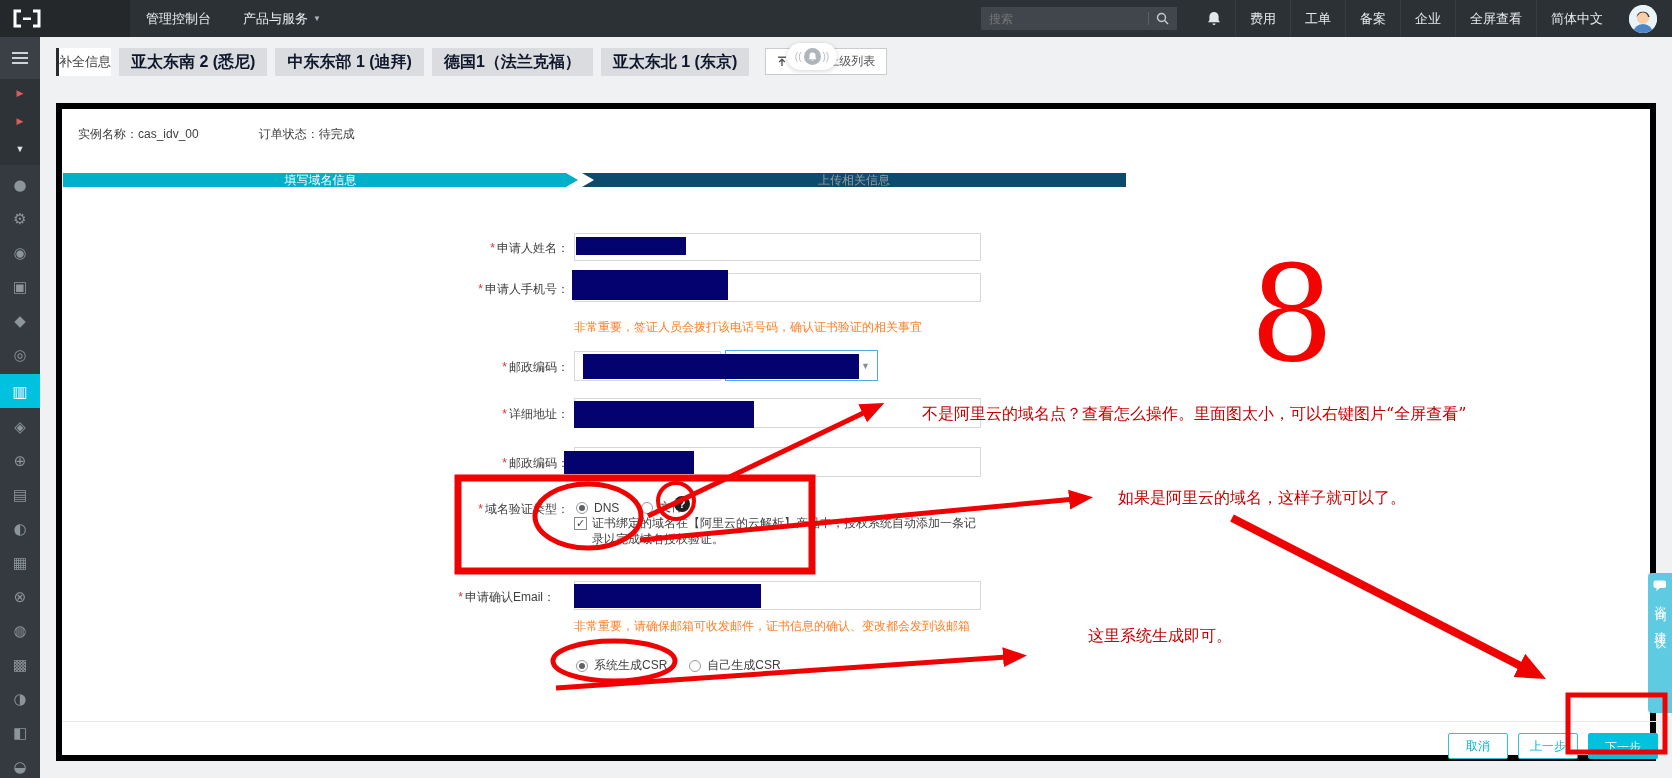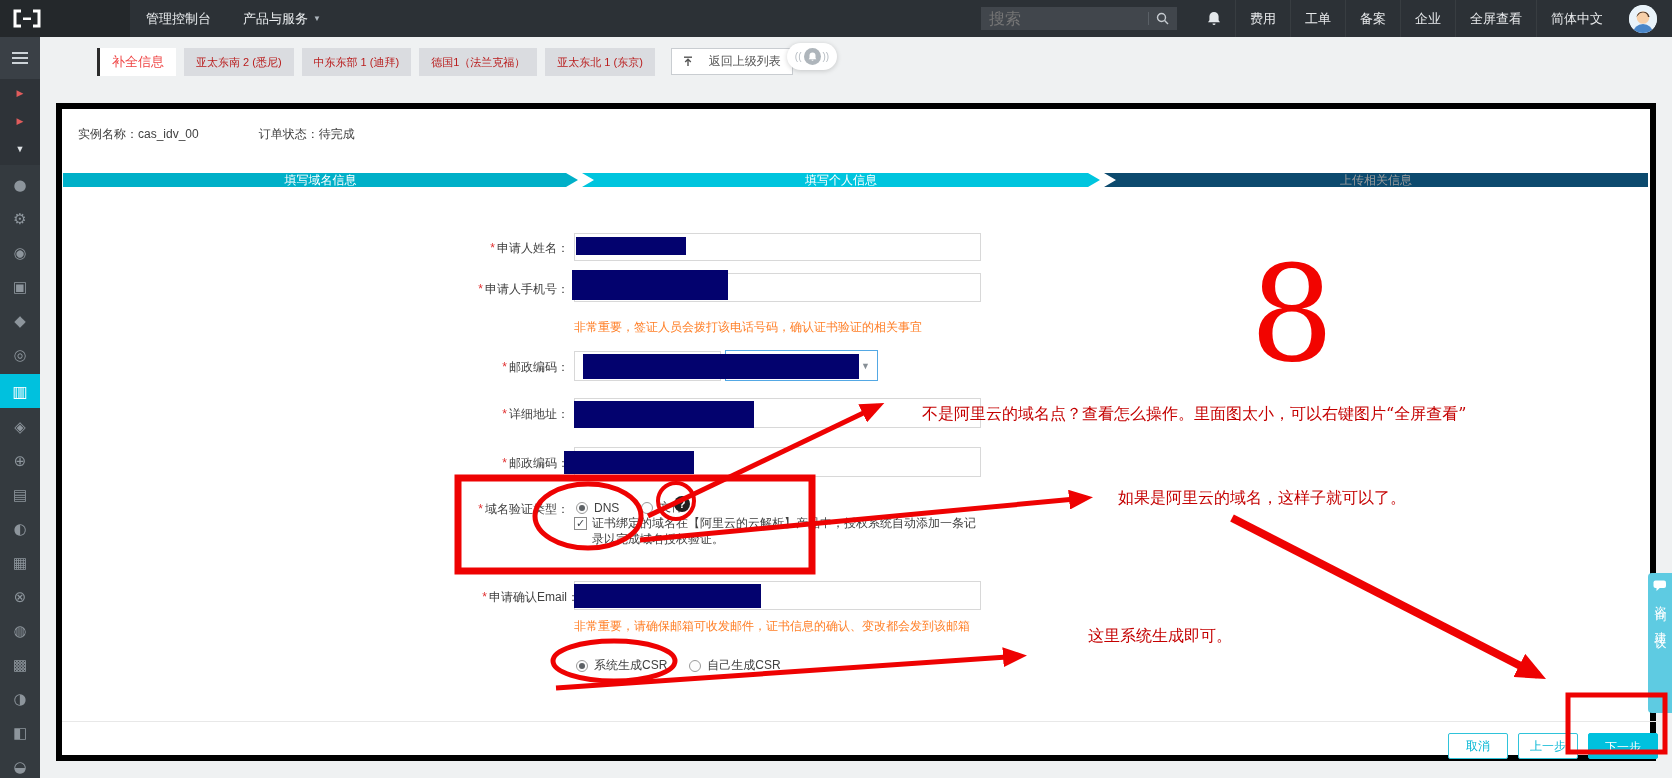--- a/index.html
+++ b/index.html
@@ -6,40 +6,40 @@
 html,body { width:1672px; height:778px; }
 body { position:relative; background:#eff1f2; font-family:"Liberation Sans",sans-serif; font-size:12px; color:#333; overflow:hidden; }
 
 
 .topbar { position:absolute; top:0; left:0; width:1672px; height:37px; background:#2c3136; display:flex; align-items:center; color:#e8eaec; z-index:40; }
 .logo-block { width:130px; height:37px; background:#24282b; display:flex; align-items:center; padding-left:12px; flex:none; }
 .top-item { padding:0 16px; height:37px; display:flex; align-items:center; font-size:13px; color:#eceff1; cursor:pointer; }
 .caret-down { font-size:8px; margin-left:5px; color:#aeb6bd; }
 .top-spacer { flex:1; }
 .searchbox { width:196px; height:23px; background:#41464c; display:flex; align-items:center; padding:0 8px; margin-right:16px; }
-.searchbox input { background:transparent; border:none; outline:none; color:#5eead4; font-size:16px; width:150px; font-family:"Liberation Sans",sans-serif; }
+.searchbox input { background:transparent; border:none; outline:none; color:#5eead4; font-size:12px; width:150px; font-family:"Liberation Sans",sans-serif; }
 .search-q { margin-left:auto; border-left:1px solid #5a6066; padding-left:7px; display:flex; align-items:center; }
 .top-bell { padding:0 14px; height:37px; display:flex; align-items:center; }
 .top-menu-item { padding:0 14px; height:37px; display:flex; align-items:center; font-size:13px; border-left:1px solid rgba(255,255,255,0.06); cursor:pointer; }
 .avatar { width:28px; height:28px; border-radius:50%; margin:0 15px 0 12px; overflow:hidden; background:#e9f3fa; flex:none; cursor:pointer; }
 
 
 .sidebar { position:absolute; left:0; top:37px; width:40px; height:741px; background:#343a3f; z-index:30; }
 .sb-top { background:#2e3338; height:128px; }
 .sb-burger { height:42px; display:flex; flex-direction:column; align-items:center; justify-content:center; gap:3px; cursor:pointer; background:#3a4046; }
 .sb-burger i { display:block; width:16px; height:2px; background:#cdd3d8; }
 .sb-mini { height:28px; display:flex; align-items:center; justify-content:center; font-size:9px; color:#e05c5c; cursor:pointer; }
 .sb-mini.white { color:#dfe3e6; }
 .sb-icon { position:absolute; left:0; width:40px; height:30px; display:flex; align-items:center; justify-content:center; color:#8d959c; font-size:15px; cursor:pointer; font-family:"DejaVu Sans",sans-serif; }
 .sb-icon.active { background:#00c1de; color:#fff; height:34px; font-size:16px; }
 
 
 .tabrow { position:absolute; left:56px; top:48px; display:flex; align-items:flex-start; z-index:10; }
-.tab-active { height:28px; background:#fff; border-left:3px solid #2b2b2b; padding:0 12px; display:flex; align-items:center; font-size:13px; color:#ef4444; cursor:pointer;margin-left:41px; }
-.tab { height:28px; background:#dadce0; padding:0 12px; display:flex; align-items:center; font-size:11px; color:#b91c1c; margin-left:8px; cursor:pointer; }
+.tab-active { height:28px; background:#fff; border-left:3px solid #2b2b2b; padding:0 0; display:flex; align-items:center; font-size:13px; color:#404040; cursor:pointer; }
+.tab { height:28px; background:#dadce0; padding:0 12px; display:flex; align-items:center; font-size:16px; color:#0f172a; margin-left:8px; cursor:pointer;font-weight:bold; }
 .back-btn { height:27px; background:#fff; border:1px solid #c9cdd1; padding:0 11px; display:flex; align-items:center; gap:16px; color:#555; margin-left:16px; cursor:pointer; }
 
 .bell-pill { position:absolute; left:787px; top:43px; width:50px; height:27px; background:#fff; border-radius:14px; box-shadow:0 1px 5px rgba(0,0,0,0.18); display:flex; align-items:center; justify-content:center; gap:2px; color:#b6bcc2; font-size:10px; z-index:12; cursor:pointer; }
 .bp-circ { width:17px; height:17px; border-radius:50%; background:#aeb5bb; display:flex; align-items:center; justify-content:center; }
 
 
 .card { position:absolute; left:56px; top:103px; width:1600px; height:658px; background:#fff; border:6px solid #000000; z-index:5; }
 .inst-row { position:absolute; left:16px; top:17px; font-size:12px; color:#404040; }
 .inst-row b { font-weight:normal; }
 .inst-gap { display:inline-block; width:60px; }
@@ -197,21 +197,20 @@
   <span>))</span>
 </div>
 
 <div class="card">
   <div class="inst-row">
     <span>实例名称：</span><b>cas_idv_00</b><span class="inst-gap"></span><span>订单状态：</span><b>待完成</b>
   </div>
 
   <div class="steps">
     <div class="step step1">填写域名信息</div>
-    <div class="step step2">填写个人信息</div>
     <div class="step step3">上传相关信息</div>
   </div>
 
   <div class="label" style="left:337px;top:131px"><span class="req">*</span><span>申请人姓名：</span></div>
   <input class="inp" style="left: 512px; top: 124px; width: 407px; height: 28px;">
   <div class="blob" style="left:514px;top:128px;width:110px;height:18px"></div>
 
   <div class="label" style="left:337px;top:172px"><span class="req">*</span><span>申请人手机号：</span></div>
   <input class="inp" style="left: 512px; top: 164px; width: 407px; height: 29px;">
   <div class="blob" style="left:510px;top:161px;width:156px;height:30px"></div>
@@ -237,21 +236,21 @@
     <span class="radio sel"></span>
     <span>DNS</span>
     <span class="gap"></span>
     <span class="radio"></span>
     <span>文件</span>
   </div>
   <div class="help" style="left:612px;top:387px">?</div>
   <span class="chk" style="position:absolute;left:512px;top:408px">✓</span>
   <div class="chk-text" style="left:530px;top:406px">证书绑定的域名在【阿里云的云解析】产品中，授权系统自动添加一条记录以完成域名授权验证。</div>
 
-  <div class="label" style="left:347px;top:480px"><span class="req">*</span><span>申请确认Email：</span></div>
+  <div class="label" style="left:323px;top:480px"><span class="req">*</span><span>申请确认Email：</span></div>
   <input class="inp" style="left: 512px; top: 472px; width: 407px; height: 29px;">
   <div class="blob" style="left:512px;top:475px;width:187px;height:24px"></div>
   <div class="note" style="left:512px;top:509px">非常重要，请确保邮箱可收发邮件，证书信息的确认、变改都会发到该邮箱</div>
 
   <div class="optrow" style="left:514px;top:548px">
     <span class="radio sel"></span>
     <span>系统生成CSR</span>
     <span class="gap"></span>
     <span class="radio"></span>
     <span>自己生成CSR</span>

